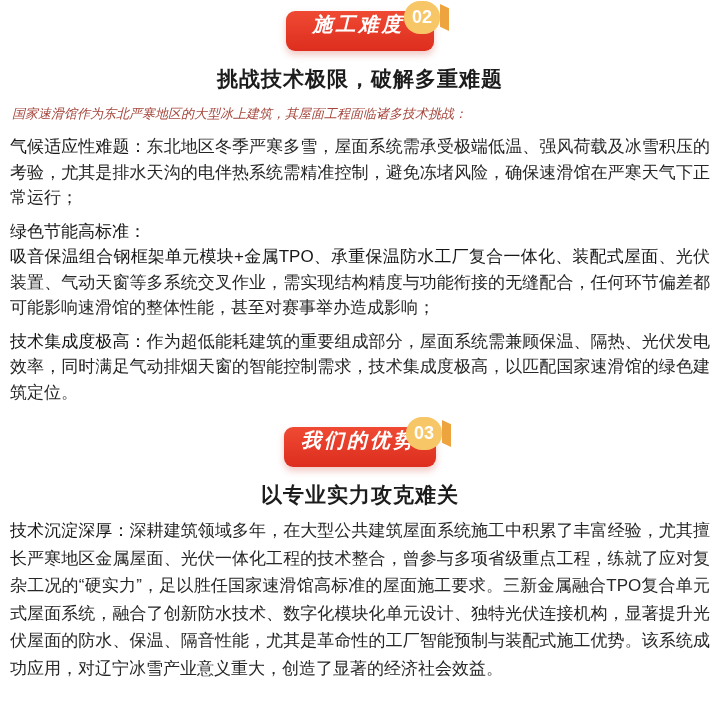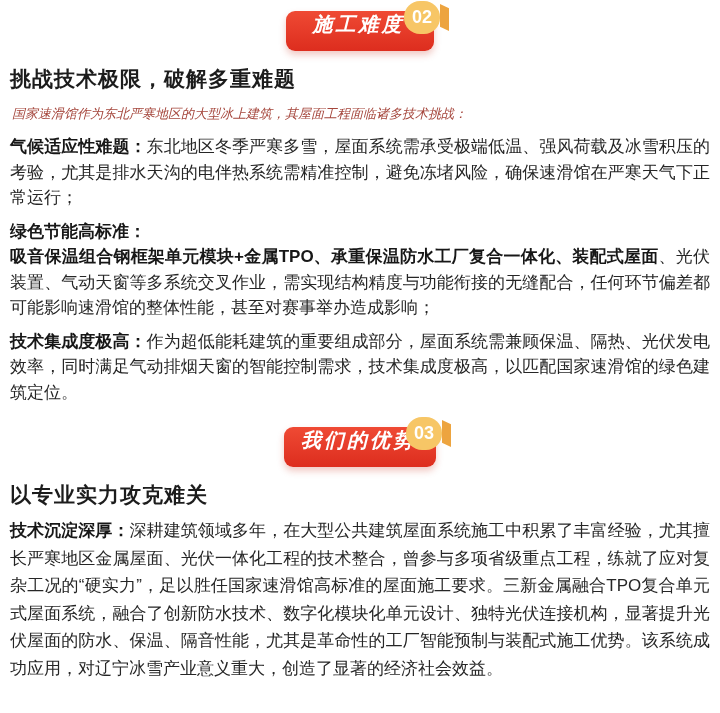--- a/index.html
+++ b/index.html
@@ -75,20 +75,21 @@
     top: 3px;
     width: 9px;
     height: 27px;
     background: #eda43f;
     clip-path: polygon(0 0, 100% 16%, 100% 100%, 0 84%);
   }
 
   
   .section-heading {
     margin: 14px 0 0;
+    text-align: center;
     font-size: 21px;
     line-height: 28px;
     font-weight: bold;
     color: #1c1c1c;
     letter-spacing: 1px;
   }
   .lede {
     margin: 9px 2px 0;
     font-style: italic;
     color: #a5463c;
@@ -97,21 +98,21 @@
   }
   .body-p {
     margin: 8px 0 0;
     font-size: 17px;
     line-height: 25.5px;
     color: #262626;
     text-align: justify;
     text-justify: inter-ideograph;
   }
   .body-p.wide { line-height: 27.5px; }
-  .body-p b, .lead-bold { font-weight: bold; color: #171717; }
+  .body-p b, .lead-bold { font-weight: normal; color: #171717; }
 </style>
 </head>
 <body>
 
 <div class="page">
 
   <section>
     <div class="badge-row">
       <span class="tab"></span>
       <div class="pill">

